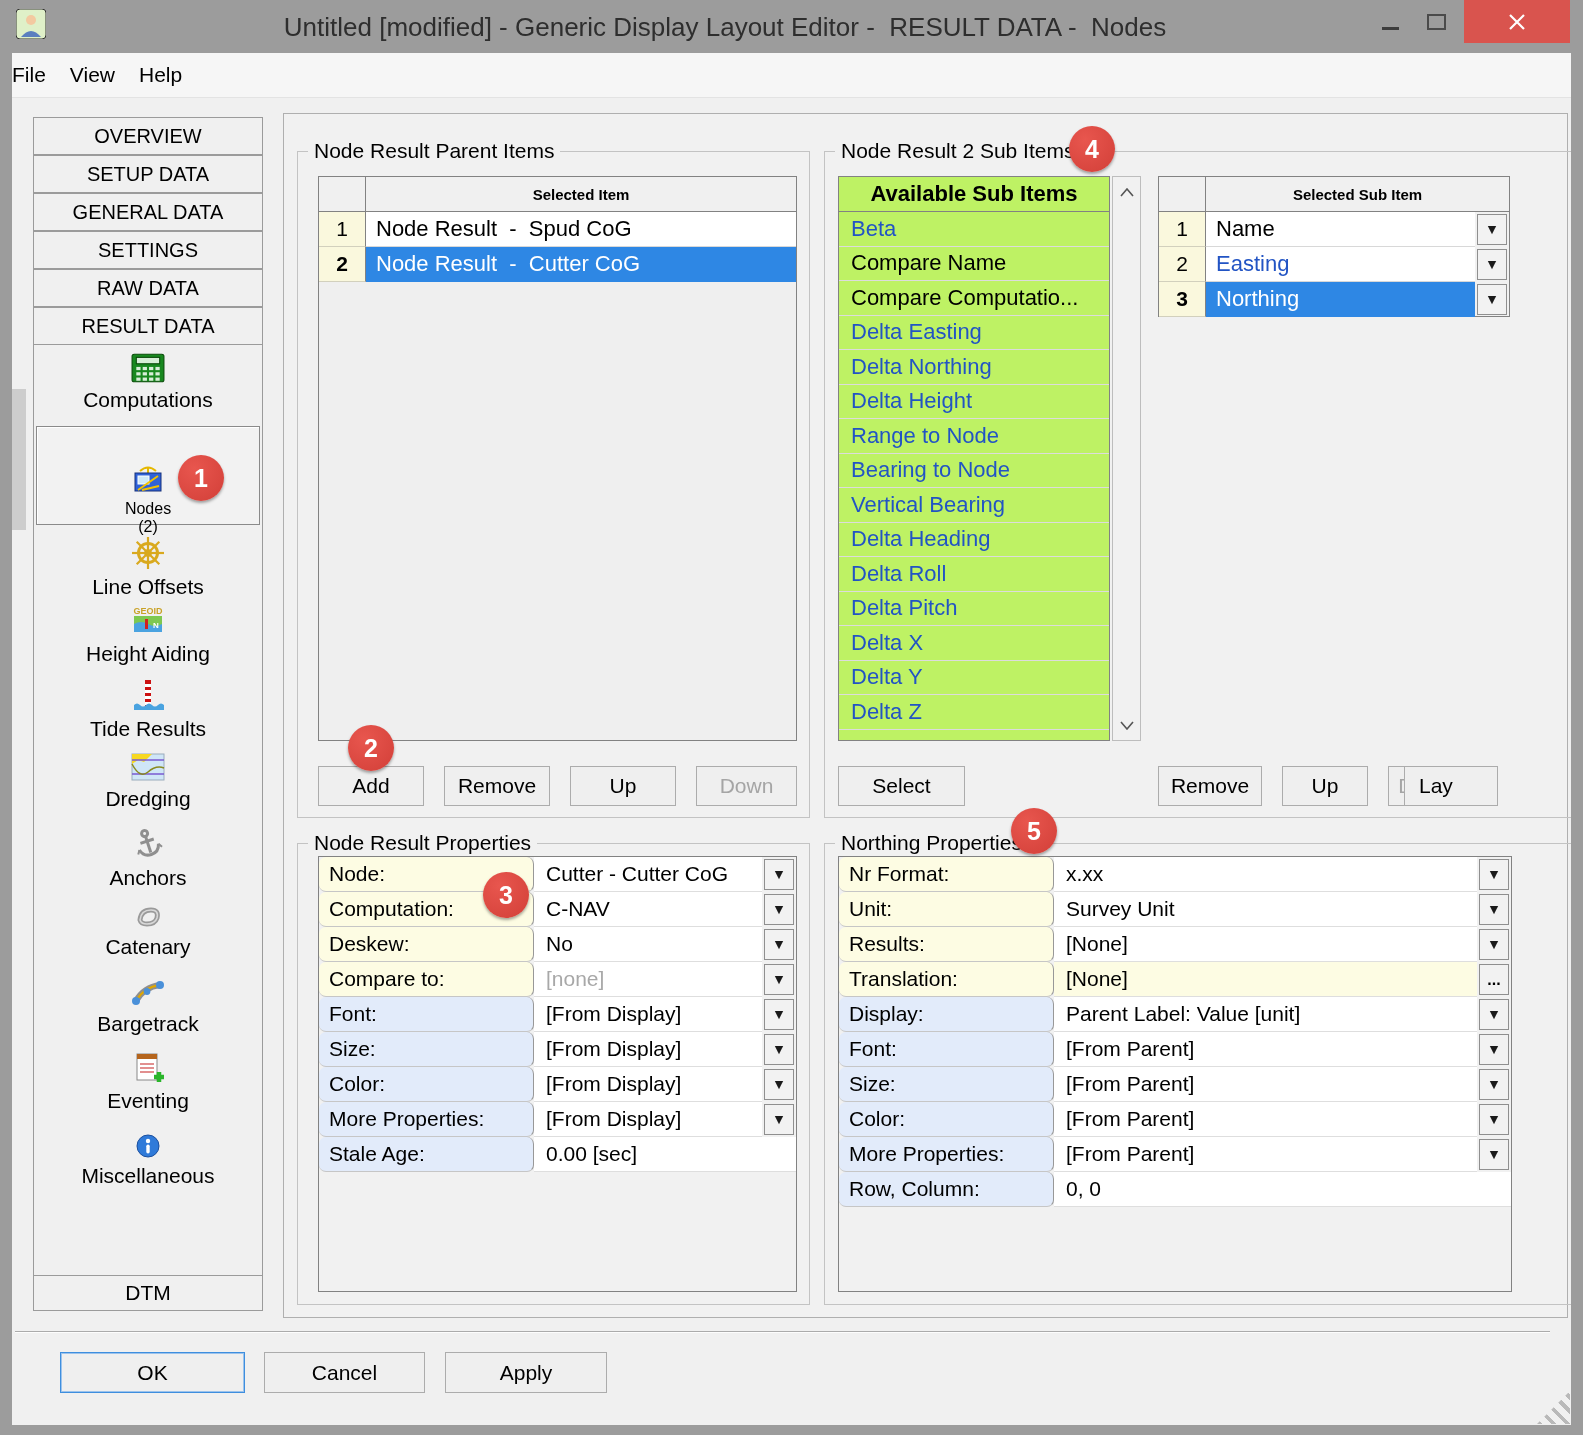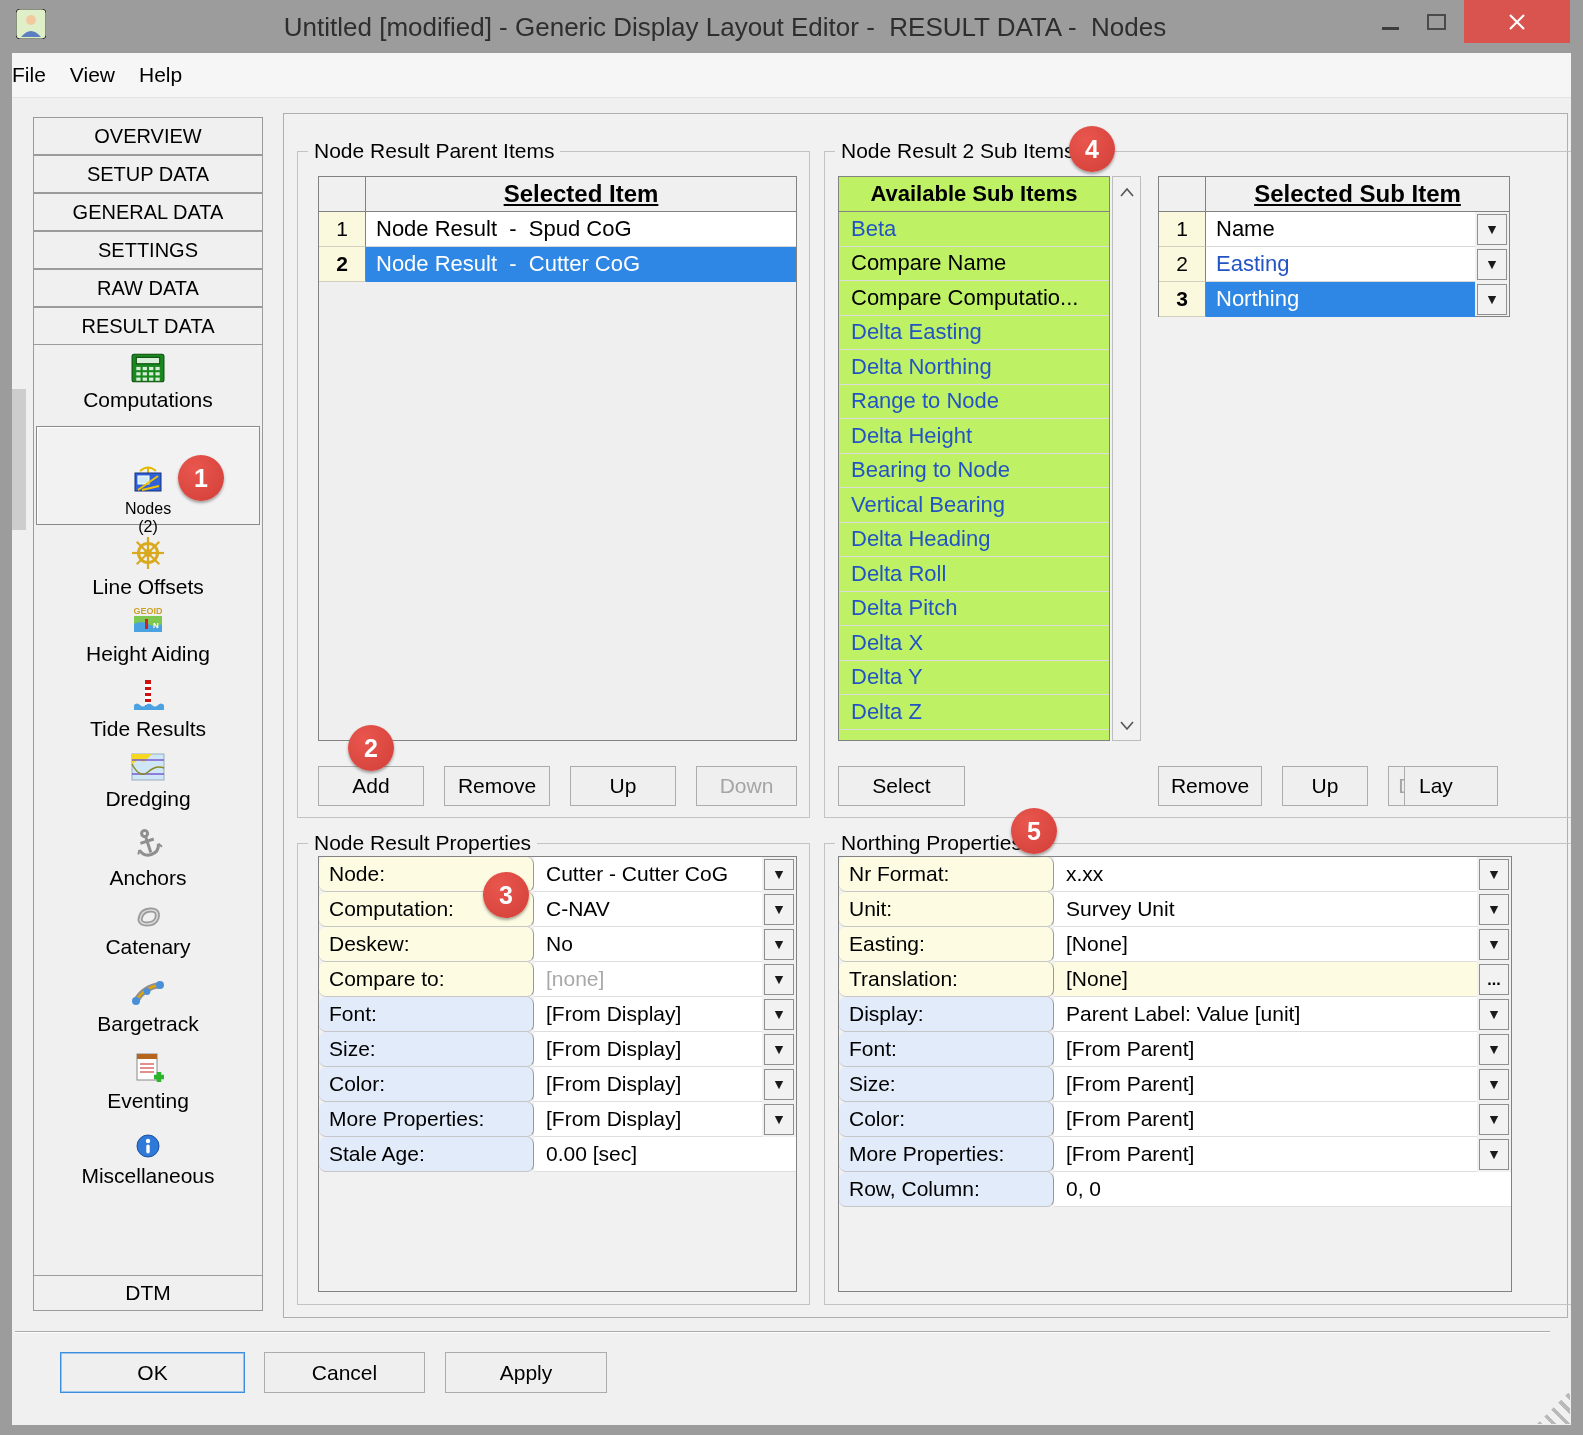--- a/index.html
+++ b/index.html
@@ -28,21 +28,21 @@
   #nodes-box{position:absolute;left:2px;top:81px;width:222px;height:97px;border:1px solid #8a8a8a;background:#f2f2f2;box-shadow:inset 1px 1px 0 #ffffff;}
   #dtm-btn{position:absolute;left:0px;top:930px;width:228px;height:34px;border:1px solid #9b9b9b;border-left:none;border-right:none;border-bottom:none;background:#f0f0f0;display:flex;align-items:center;justify-content:center;font-size:21px;}
   
   #main-frame{position:absolute;left:283px;top:113px;width:1285px;height:1205px;background:#f1f1f1;border:1px solid #afafaf;box-sizing:border-box;}
   .gb{position:absolute;border:1px solid #c3c3c3;box-sizing:border-box;}
   .gbt{position:absolute;top:-14px;left:10px;background:#f1f1f1;padding:0 6px;font-size:21px;line-height:26px;white-space:nowrap;}
   
   .tbl{position:absolute;border:1px solid #828282;background:#efefef;box-sizing:border-box;}
   .hrow{display:flex;height:35px;border-bottom:1px solid #828282;background:#f0f0f0;box-sizing:border-box;}
   .hblank{width:47px;border-right:1px solid #828282;box-sizing:border-box;}
-  .hlabel{flex:1;display:flex;align-items:center;justify-content:center;font-weight:bold;font-size:24px;text-decoration:underline;}
+  .hlabel{flex:1;display:flex;align-items:center;justify-content:center;font-weight:bold;font-size:15px;}
   .drow{display:flex;height:35px;box-sizing:border-box;}
   .ncell{width:47px;background:#faf8dd;border-right:1px solid #828282;border-bottom:1px solid #d2d0bd;display:flex;align-items:center;justify-content:center;font-size:21px;box-sizing:border-box;}
   .tcell{flex:1;background:#fff;border-bottom:1px solid #d8d8d8;display:flex;align-items:center;padding-left:10px;font-size:22px;white-space:pre;box-sizing:border-box;}
   .sel .tcell{background:#2e87e4;color:#fff;border-bottom-color:#2e87e4;}
   .sel .ncell{font-weight:bold;}
   .combo{width:30px;height:31px;margin:2px 2px 0 2px;border:1px solid #8f8f8f;background:#f2f2f2;display:flex;align-items:center;justify-content:center;box-sizing:border-box;}
   .tri{font-size:11px;color:#1a1a1a;font-family:"DejaVu Sans",sans-serif;}
   .link{color:#2254c4;}
   
   #alist{position:absolute;left:838px;top:176px;width:272px;height:565px;border:1px solid #828282;background:#bef264;box-sizing:border-box;}
@@ -303,22 +303,22 @@
   <div class="btn" style="left:570px;top:766px;width:106px">Up</div>
   <div class="btn disabled" style="left:696px;top:766px;width:101px">Down</div>
 
   <div id="alist">
     <div class="head">Available Sub Items</div>
     <div class="aitem link">Beta</div>
     <div class="aitem">Compare Name</div>
     <div class="aitem">Compare Computatio...</div>
     <div class="aitem link">Delta Easting</div>
     <div class="aitem link">Delta Northing</div>
+    <div class="aitem link">Delta Height</div>
     <div class="aitem link">Range to Node</div>
-    <div class="aitem link">Delta Height</div>
     <div class="aitem link">Bearing to Node</div>
     <div class="aitem link">Vertical Bearing</div>
     <div class="aitem link">Delta Heading</div>
     <div class="aitem link">Delta Roll</div>
     <div class="aitem link">Delta Pitch</div>
     <div class="aitem link">Delta X</div>
     <div class="aitem link">Delta Y</div>
     <div class="aitem link">Delta Z</div>
   </div>
 
@@ -443,21 +443,21 @@
         </div>
     </div>
     <div class="prow">
       <div class="plabel cream">Unit:</div>
       <div class="pvalue">Survey Unit</div>
       <div class="combo">
           <span class="tri">▼</span>
         </div>
     </div>
     <div class="prow">
-      <div class="plabel cream">Easting:</div>
+      <div class="plabel cream">Results:</div>
       <div class="pvalue">[None]</div>
       <div class="combo">
           <span class="tri">▼</span>
         </div>
     </div>
     <div class="prow">
       <div class="plabel cream">Translation:</div>
       <div class="pvalue creamv">[None]</div>
       <div class="combo" style="font-size:16px;font-weight:bold;">...</div>
     </div>

